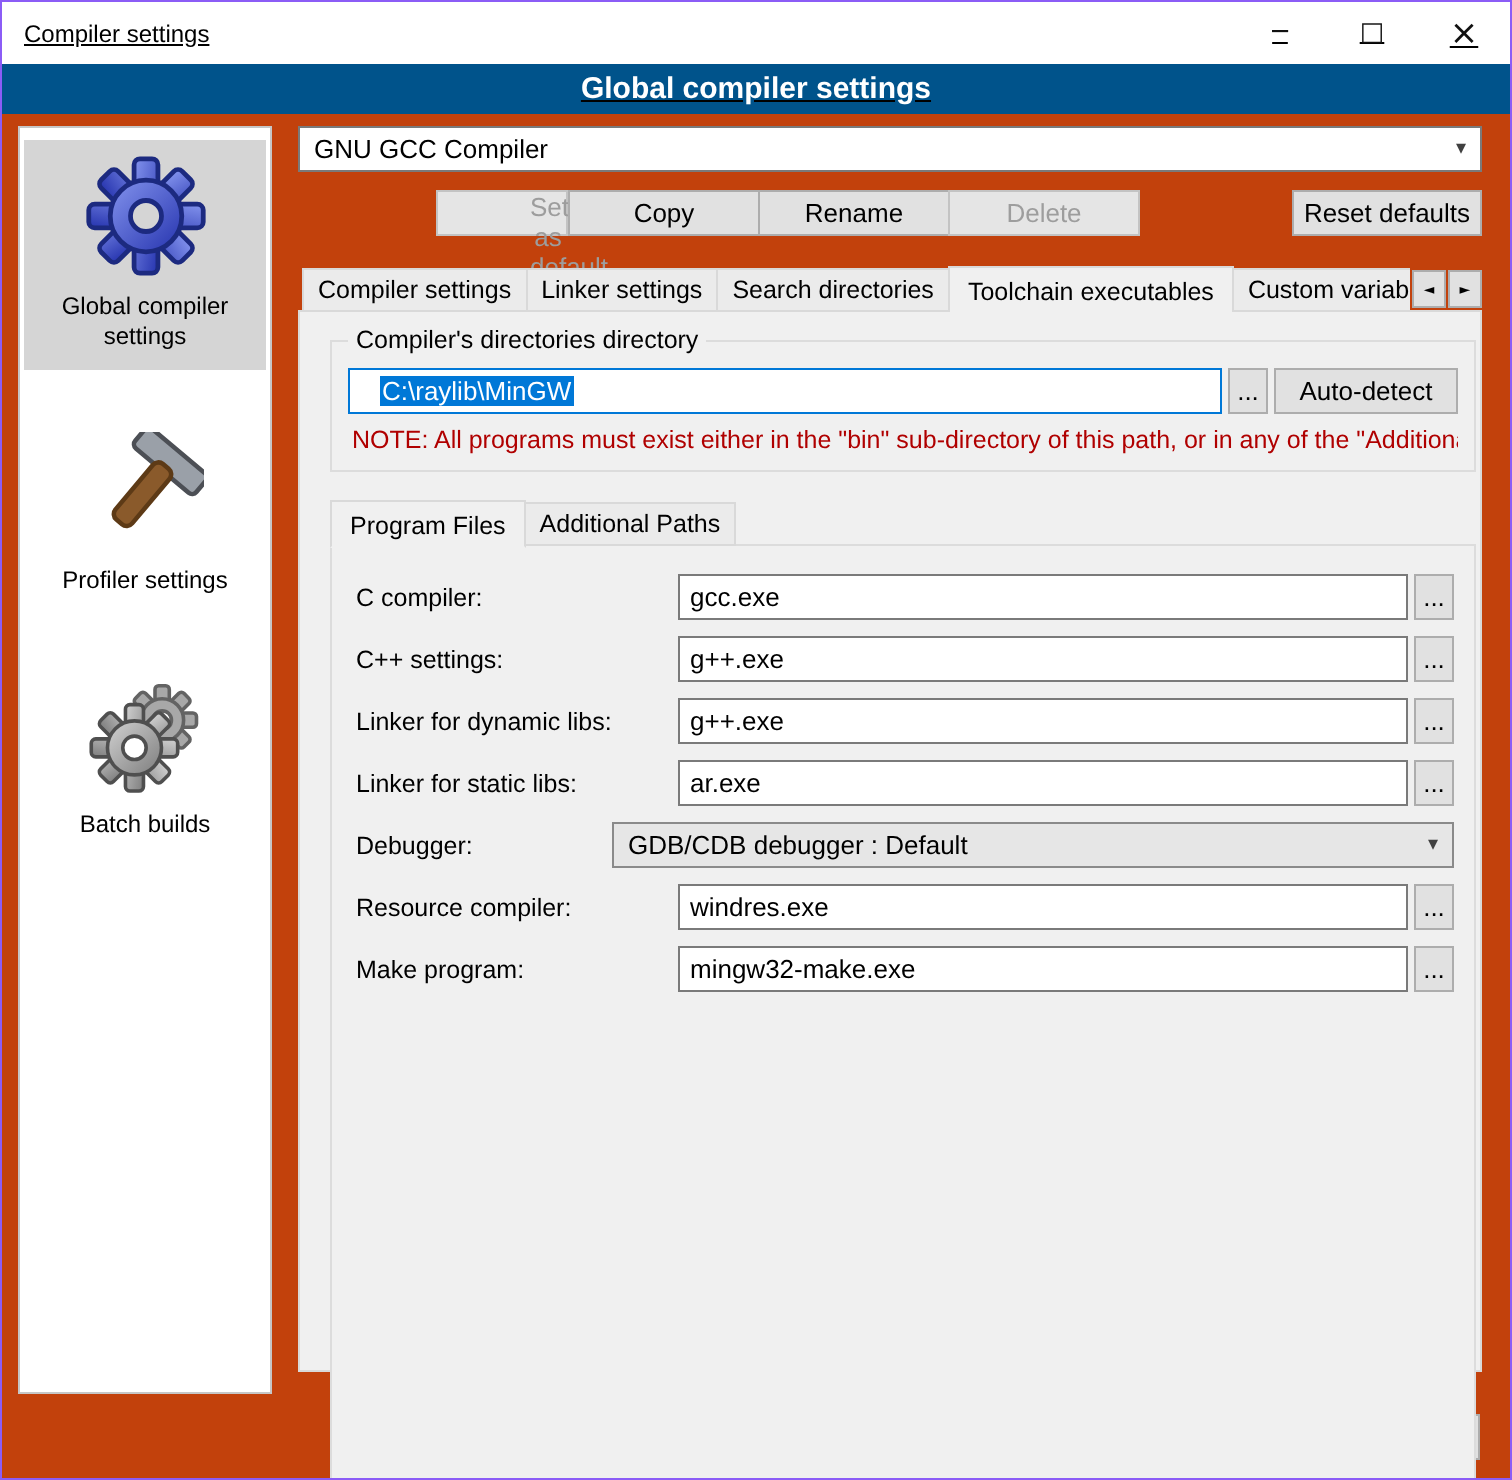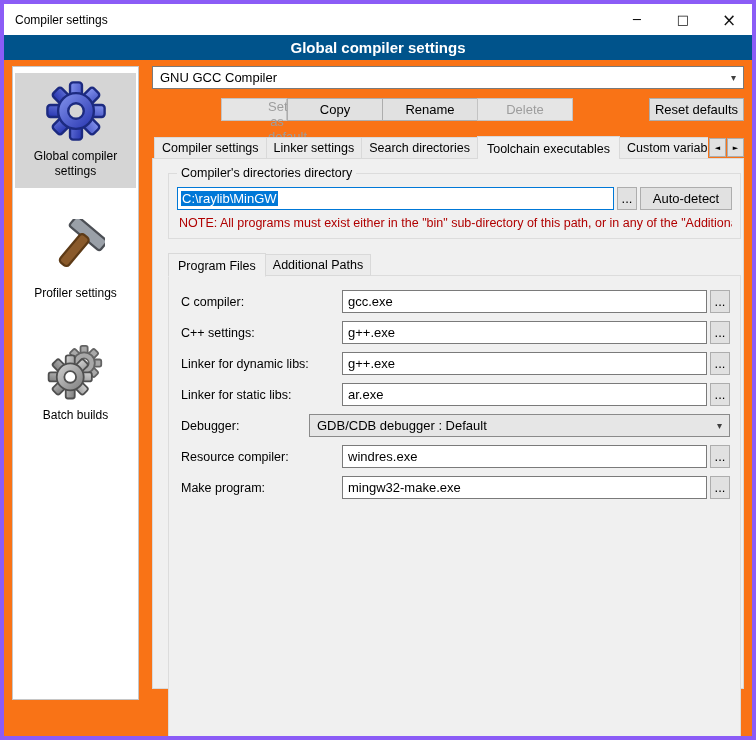--- a/index.html
+++ b/index.html
@@ -1,21 +1,21 @@
 <!DOCTYPE html>
 <html style="--header-bg: #00538b; --note-text: #b00000; --selection-bg: #0078d7;"><head>
 <meta charset="utf-8">
 <style>
   * { box-sizing: border-box; margin: 0; padding: 0; }
   html,body { background:#bfbfbf; }
   body { font-family: "Liberation Sans", "DejaVu Sans", sans-serif; }
 
   .window {
     width: 756px; height: 740px; position: relative;
-    background: #f97316; border: 4px solid #8b5cf6; overflow: hidden;
+    background: #c2410c; border: 1px solid #8b5cf6; overflow: hidden; text-decoration: underline;
   }
 
   
   .titlebar { height: 31px; background: #ffffff; display: flex; align-items: stretch; }
   .titlebar .title { font-size: 12px; color: #000; align-self: center; padding-left: 11px; }
   .caption-buttons { margin-left: auto; display: flex; }
   .cap-btn { width: 46px; display: flex; align-items: center; justify-content: center;
              font-size: 13px; color: #111; cursor: default; }
   .cap-btn .glyph { font-family: "DejaVu Sans", sans-serif; }
   .cap-btn.close .glyph { font-size: 17px; }
@@ -73,21 +73,21 @@
   .panel { border: 1px solid #d9d9d9; margin-top: -1px; height: 531px;
            background: #f0f0f0; position: relative; z-index: 1; }
 
   
   .groupbox { border: 1px solid #dcdcdc; margin: 14px 2px 0 15px; position: relative;
               padding: 13px 8px 6px; }
   .gb-title { position: absolute; top: -8px; left: 8px; background: #f0f0f0;
               padding: 0 4px; font-size: 12.5px; }
   .install-row { display: flex; align-items: center; gap: 3px; }
   .install-input { flex: 1; height: 23px; border: 1px solid var(--selection-bg, #0078d7);
-                   background: #fff; display: flex; align-items: center; padding: 0 3px; font-size: 13px; }
+                   background: #fff; display: flex; align-items: center; padding: 0 15px; font-size: 13px; }
   .install-input .sel { background: var(--selection-bg, #0078d7); color: #fff; padding: 0 1px; }
   .browse-btn { width: 20px; flex: none; }
   .autodetect-btn { width: 92px; flex: none; }
   .note { margin: 6px 0 2px 2px; color: var(--note-text, #b00000); font-size: 12.5px;
           white-space: nowrap; overflow: hidden; }
 
   .subtabbar { display: flex; align-items: flex-end; margin: 14px 0 0 15px;
                position: relative; z-index: 2; min-height: 23px; }
   .innerpanel { border: 1px solid #dcdcdc; margin: -1px 2px 0 15px; height: 478px;
                 background: #f0f0f0; position: relative; z-index: 1; padding: 14px 10px 0 12px; }

